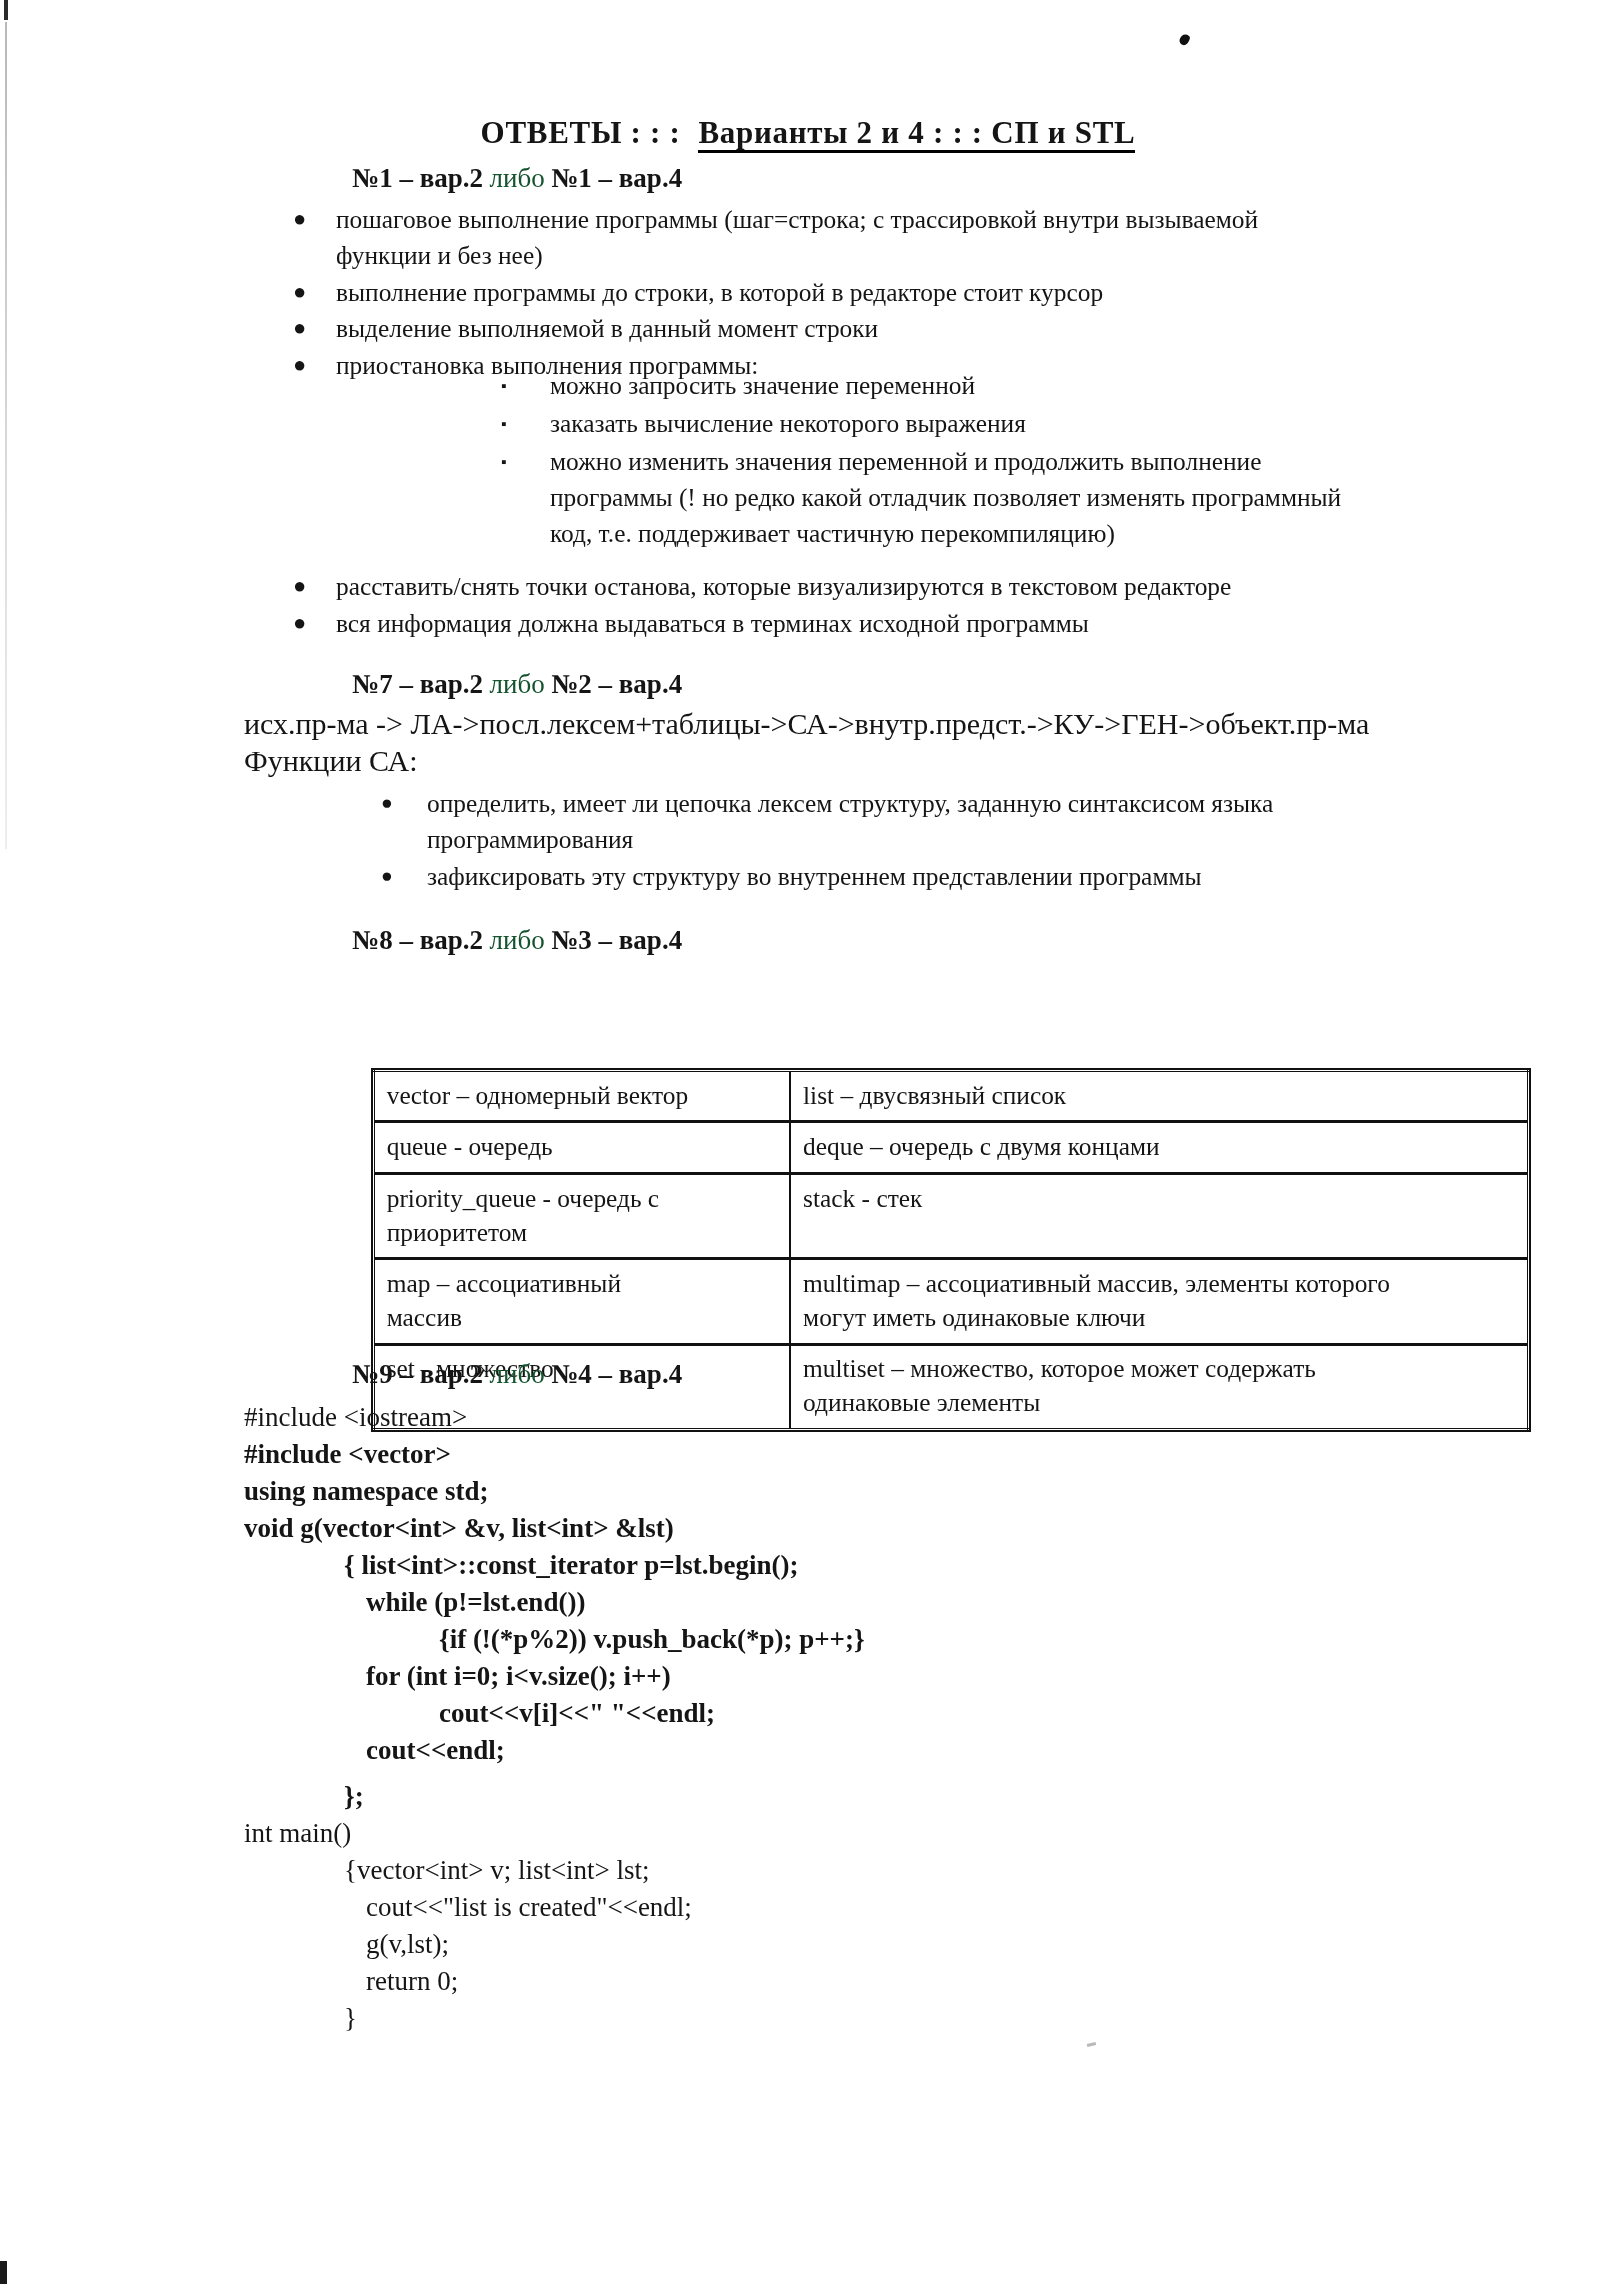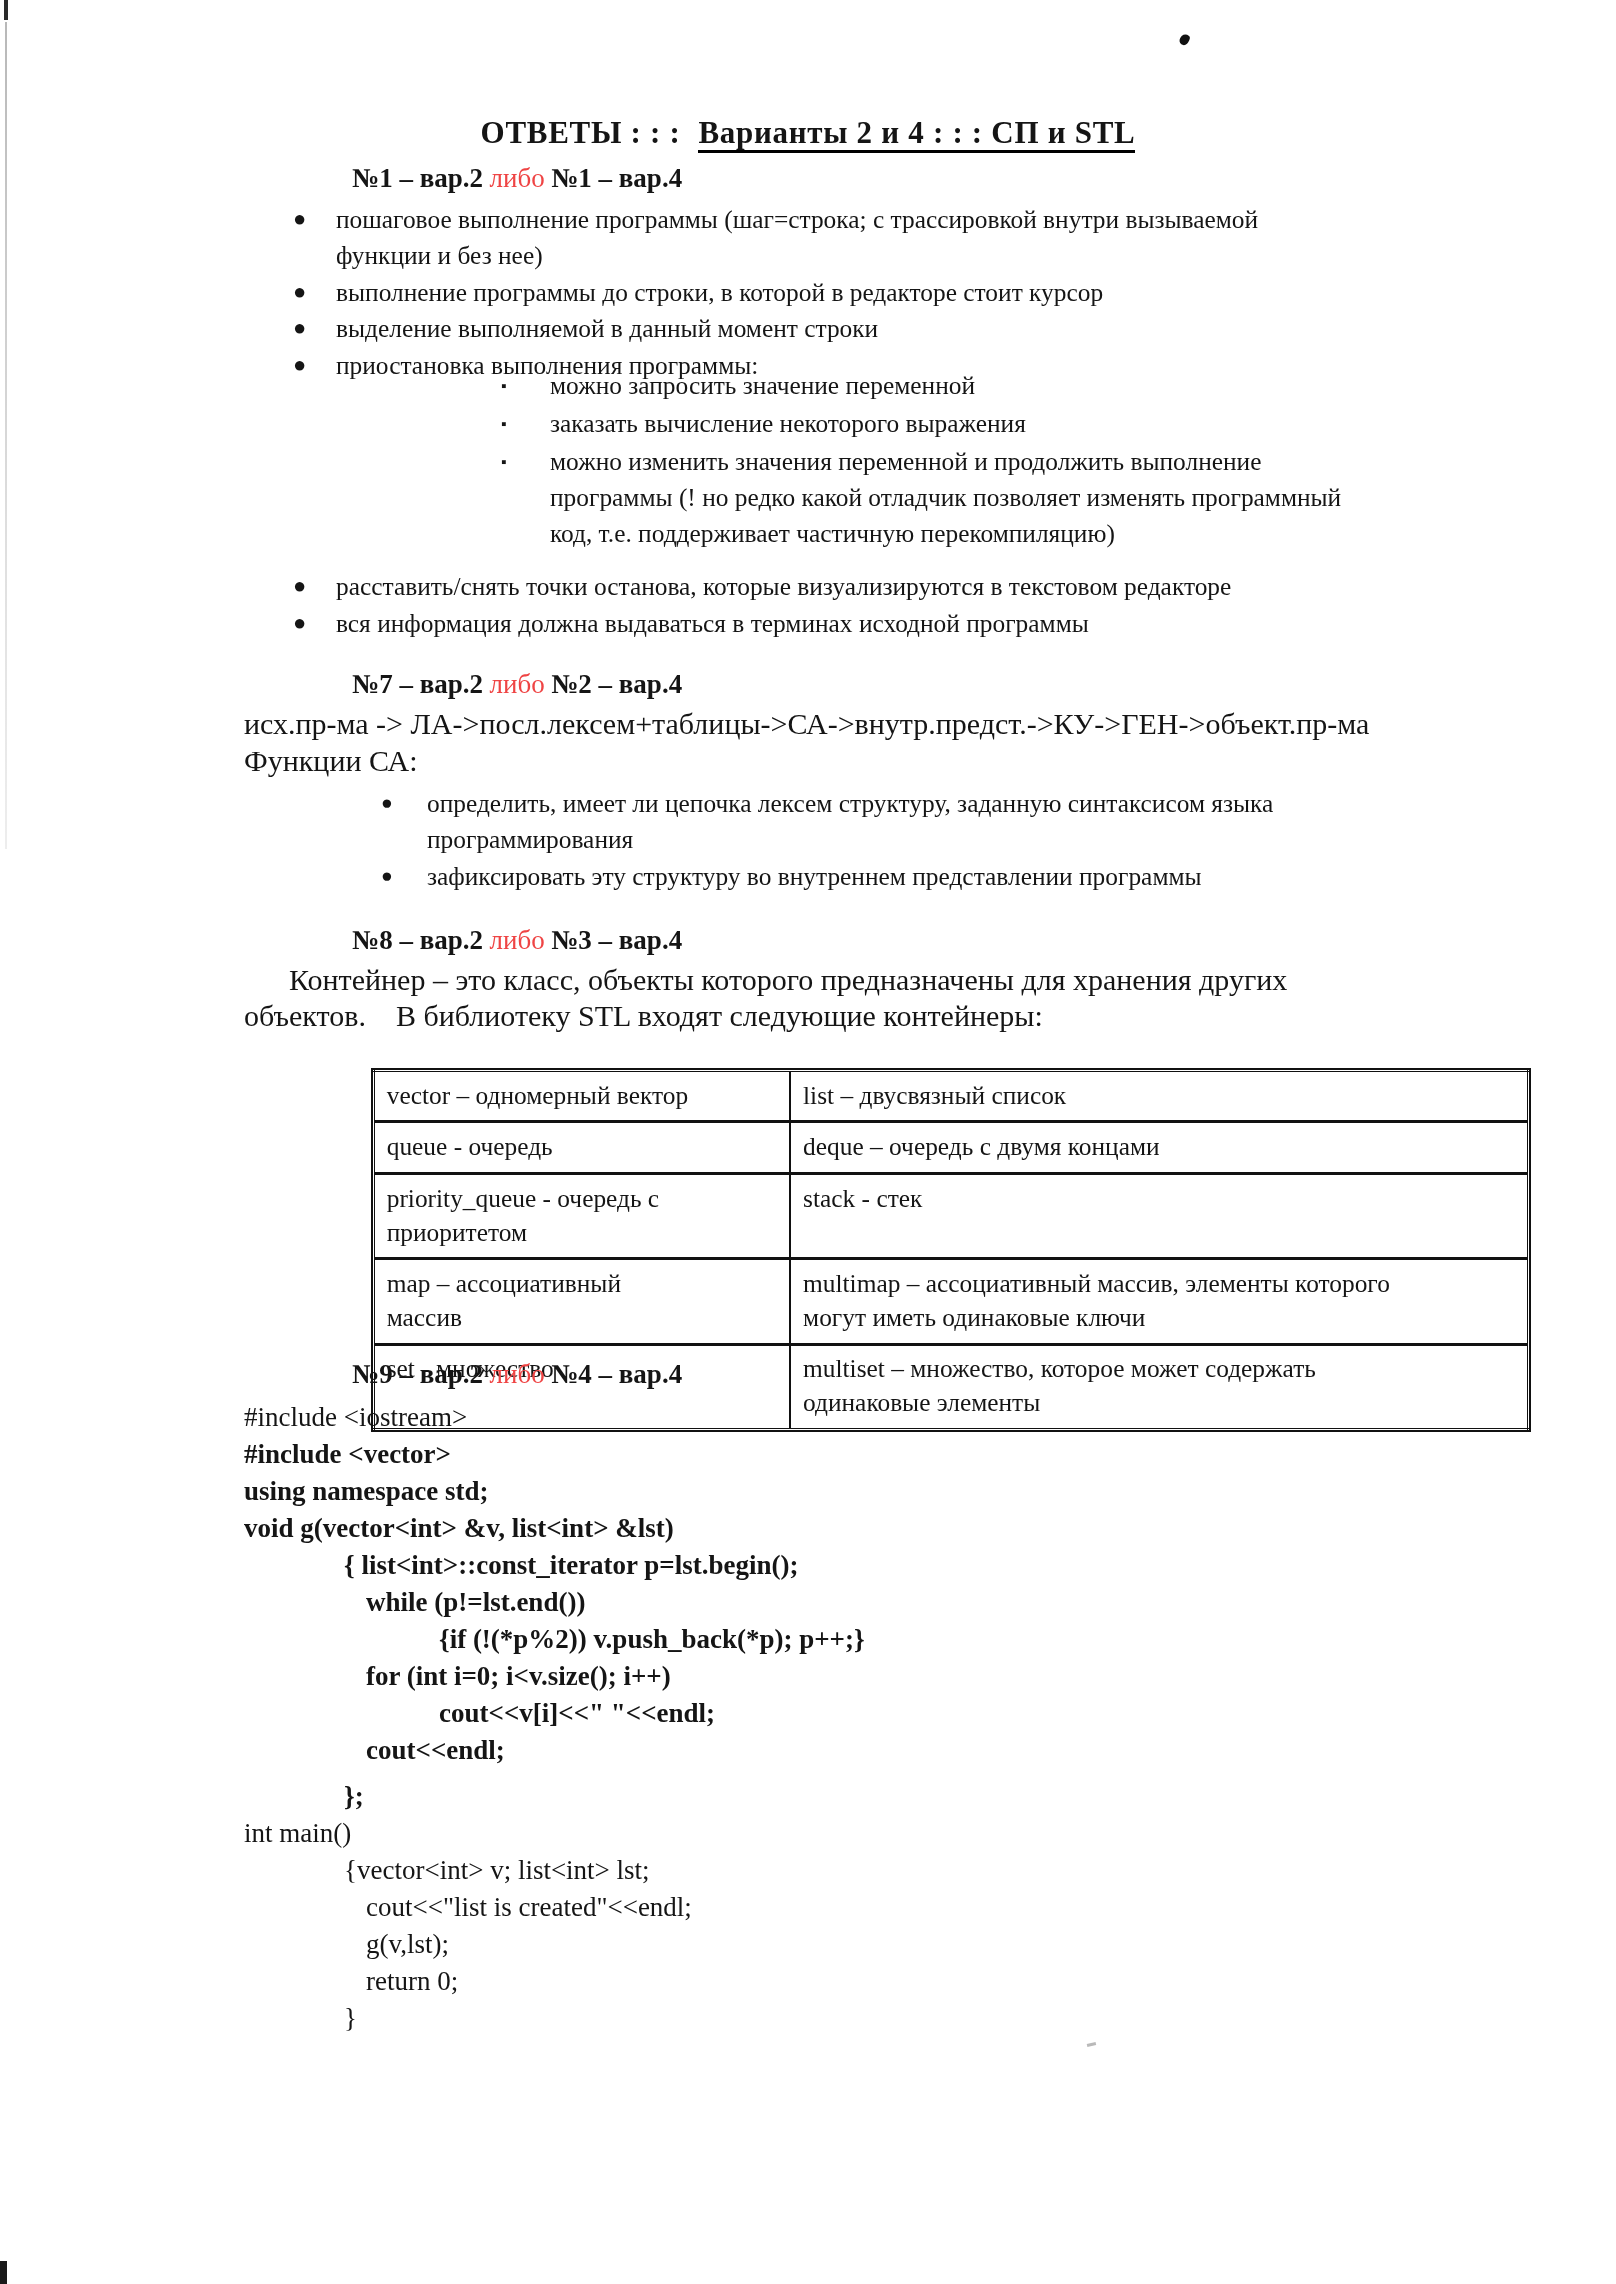--- a/index.html
+++ b/index.html
@@ -20,21 +20,21 @@
   .speck-mid{left:1087px;top:2043px;width:9px;height:3.3px;background:#b9b9b9;transform:rotate(-12deg);}
   
   .title{
     position:absolute;top:115px;left:0;width:100%;
     text-align:center;font-size:31px;font-weight:bold;letter-spacing:0.7px;
   }
   .title .t1{margin-right:18px;}
   .title .t2{border-bottom:3.9px solid #000;padding-bottom:0;}
   
   .heading{position:absolute;left:352px;font-size:27px;font-weight:bold;white-space:nowrap;}
-  .heading .mid{font-weight:normal;color:#ef4444;padding:0 6.5px;}
+  .heading .mid{font-weight:normal;color:#14532d;padding:0 6.5px;}
   
   .list{position:absolute;font-size:25.4px;line-height:36px;}
   .l1{left:293px;width:1257px;}
   .l2{left:501px;width:1055px;}
   .l7{left:381px;width:1146px;}
   .bullet-row{display:flex;align-items:flex-start;margin-bottom:0.7px;}
   .b-dot{flex:0 0 43px;font-size:22px;line-height:36px;}
   .b-sq{flex:0 0 49px;font-size:15.6px;line-height:36px;padding-top:1.3px;}
   .b-dot7{flex:0 0 46px;font-size:19.5px;line-height:36px;}
   .b-text{white-space:pre-line;}
@@ -143,22 +143,20 @@
     <div class="bullet-row">
       <span class="b-dot7">●</span>
       <span class="b-text">зафиксировать эту структуру во внутреннем представлении программы</span>
     </div>
   </div>
 
   <div class="heading" style="top:925px;">
     <span>№8 – вар.2</span><span class="mid">либо</span><span>№3 – вар.4</span>
   </div>
 
-  <div class="para" style="top:962px;left:244px;width:1296px;">      Контейнер – это класс, объекты которого предназначены для хранения других
-объектов.    В библиотеку STL входят следующие контейнеры:</div>
 
   <table class="stl-table">
     <tbody>
       <tr>
         <td class="c1">vector – одномерный вектор</td>
         <td>list – двусвязный список</td>
       </tr>
       <tr>
         <td class="c1">queue - очередь</td>
         <td>deque – очередь с двумя концами</td>

